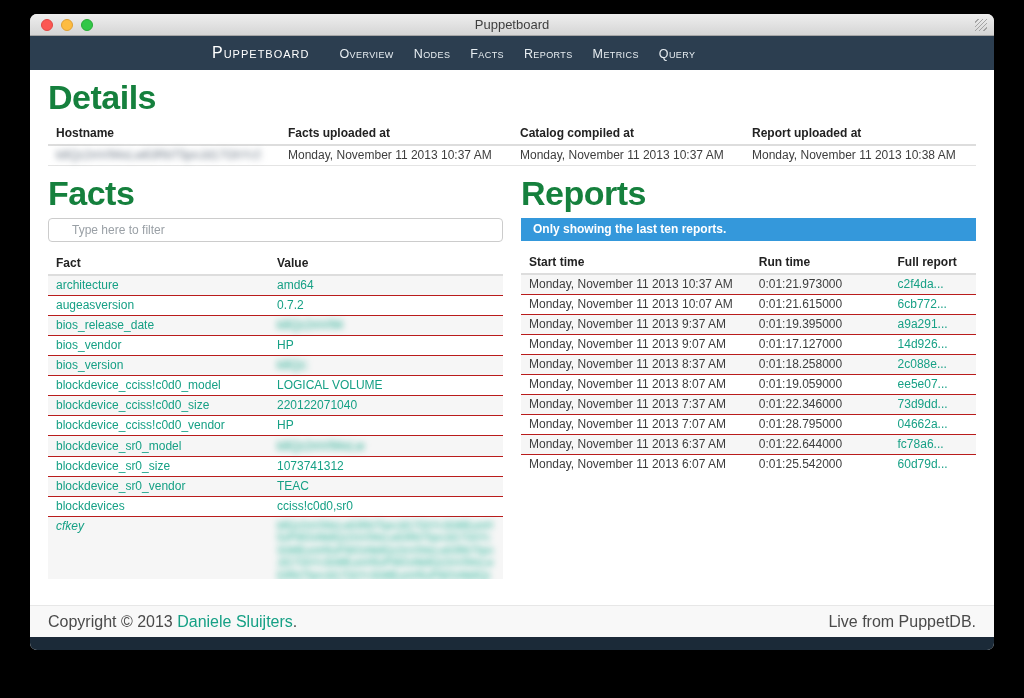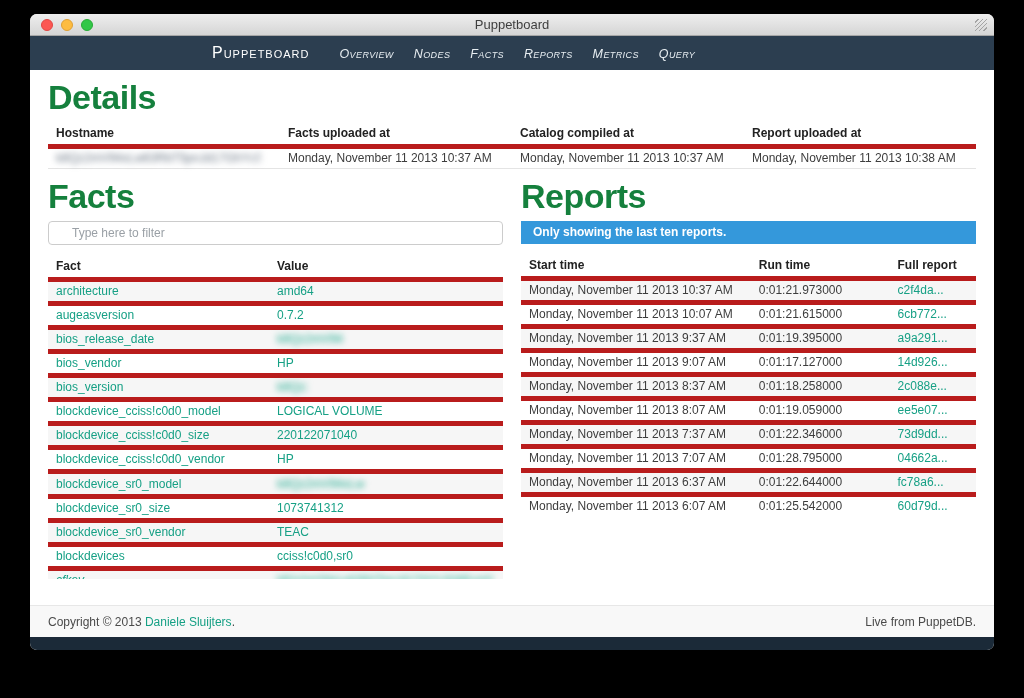--- a/index.html
+++ b/index.html
@@ -35,34 +35,34 @@
   .navbar {
     flex:0 0 34px; background:#2c3e50;
     display:flex; align-items:center; padding-left:182px;
   }
   .brand {
     color:#ffffff; font-variant:small-caps; font-size:16px;
     letter-spacing:1px; text-decoration:none; margin-right:20px;
   }
   .nav-item {
     color:#e8eef2; font-variant:small-caps; font-size:12.5px;
-    letter-spacing:.4px; text-decoration:none; padding:0 10px;font-style:italic;
+    letter-spacing:.4px; text-decoration:none; padding:0 10px;
   }
   
   .content { flex:1 1 auto; background:#fff; overflow:hidden; padding:4px 18px 0; }
   h1 {
     font-size:34px; font-weight:bold; color:#15803d;
     letter-spacing:-.5px; line-height:1.05; margin:6px 0;
   }
   table { width:100%; border-collapse:collapse; font-size:12px; color:#3d3d3d; }
   th {
     text-align:left; font-weight:bold; color:#222;
     padding:4px 8px; border-bottom:2px solid #ddd;
   }
-  td { padding:3px 8px; border-top:5px solid #b91c1c; line-height:13px; }
+  td { padding:3px 8px; border-top:1px solid #b91c1c; line-height:13px; }
   table.striped tbody tr:nth-child(odd) { background:#f6f6f6; }
   .details-table { border-bottom:1px solid #e4e4e4; }
   .details-table th { width:25%; }
   .facts-table th:nth-child(1) { width:51%; }
   .reports-table th:nth-child(1) { width:50.5%; }
   .reports-table th:nth-child(2) { width:30.5%; }
   .tlink { color:#16a085; text-decoration:none; }
   .cols { display:flex; gap:18px; margin-top:4px; }
   .col { flex:1 1 0; min-width:0; }
   .filter-input {
@@ -86,21 +86,21 @@
   .blur-lg { width:88px; }
   .blur-block {
     filter:blur(3px); color:#19b193; display:block; overflow:hidden;
     white-space:normal; word-break:break-all; width:218px; height:112px;
     font-size:10px; line-height:12.5px;
   }
   
   .footer {
     flex:0 0 32px; background:#f8f8f8; border-top:1px solid #e7e7e7;
     display:flex; align-items:center; justify-content:space-between;
-    padding:0 18px; font-size:12px; color:#4a4a4a;margin-top:26px;
+    padding:0 18px; font-size:16px; color:#4a4a4a;margin-top:26px;
   }
   .bottom-strip { flex:0 0 13px; background:#1b2a38; }
 </style>
 </head>
 <body>
 
 <div class="window">
 
   <div class="titlebar">
     <div class="traffic">

